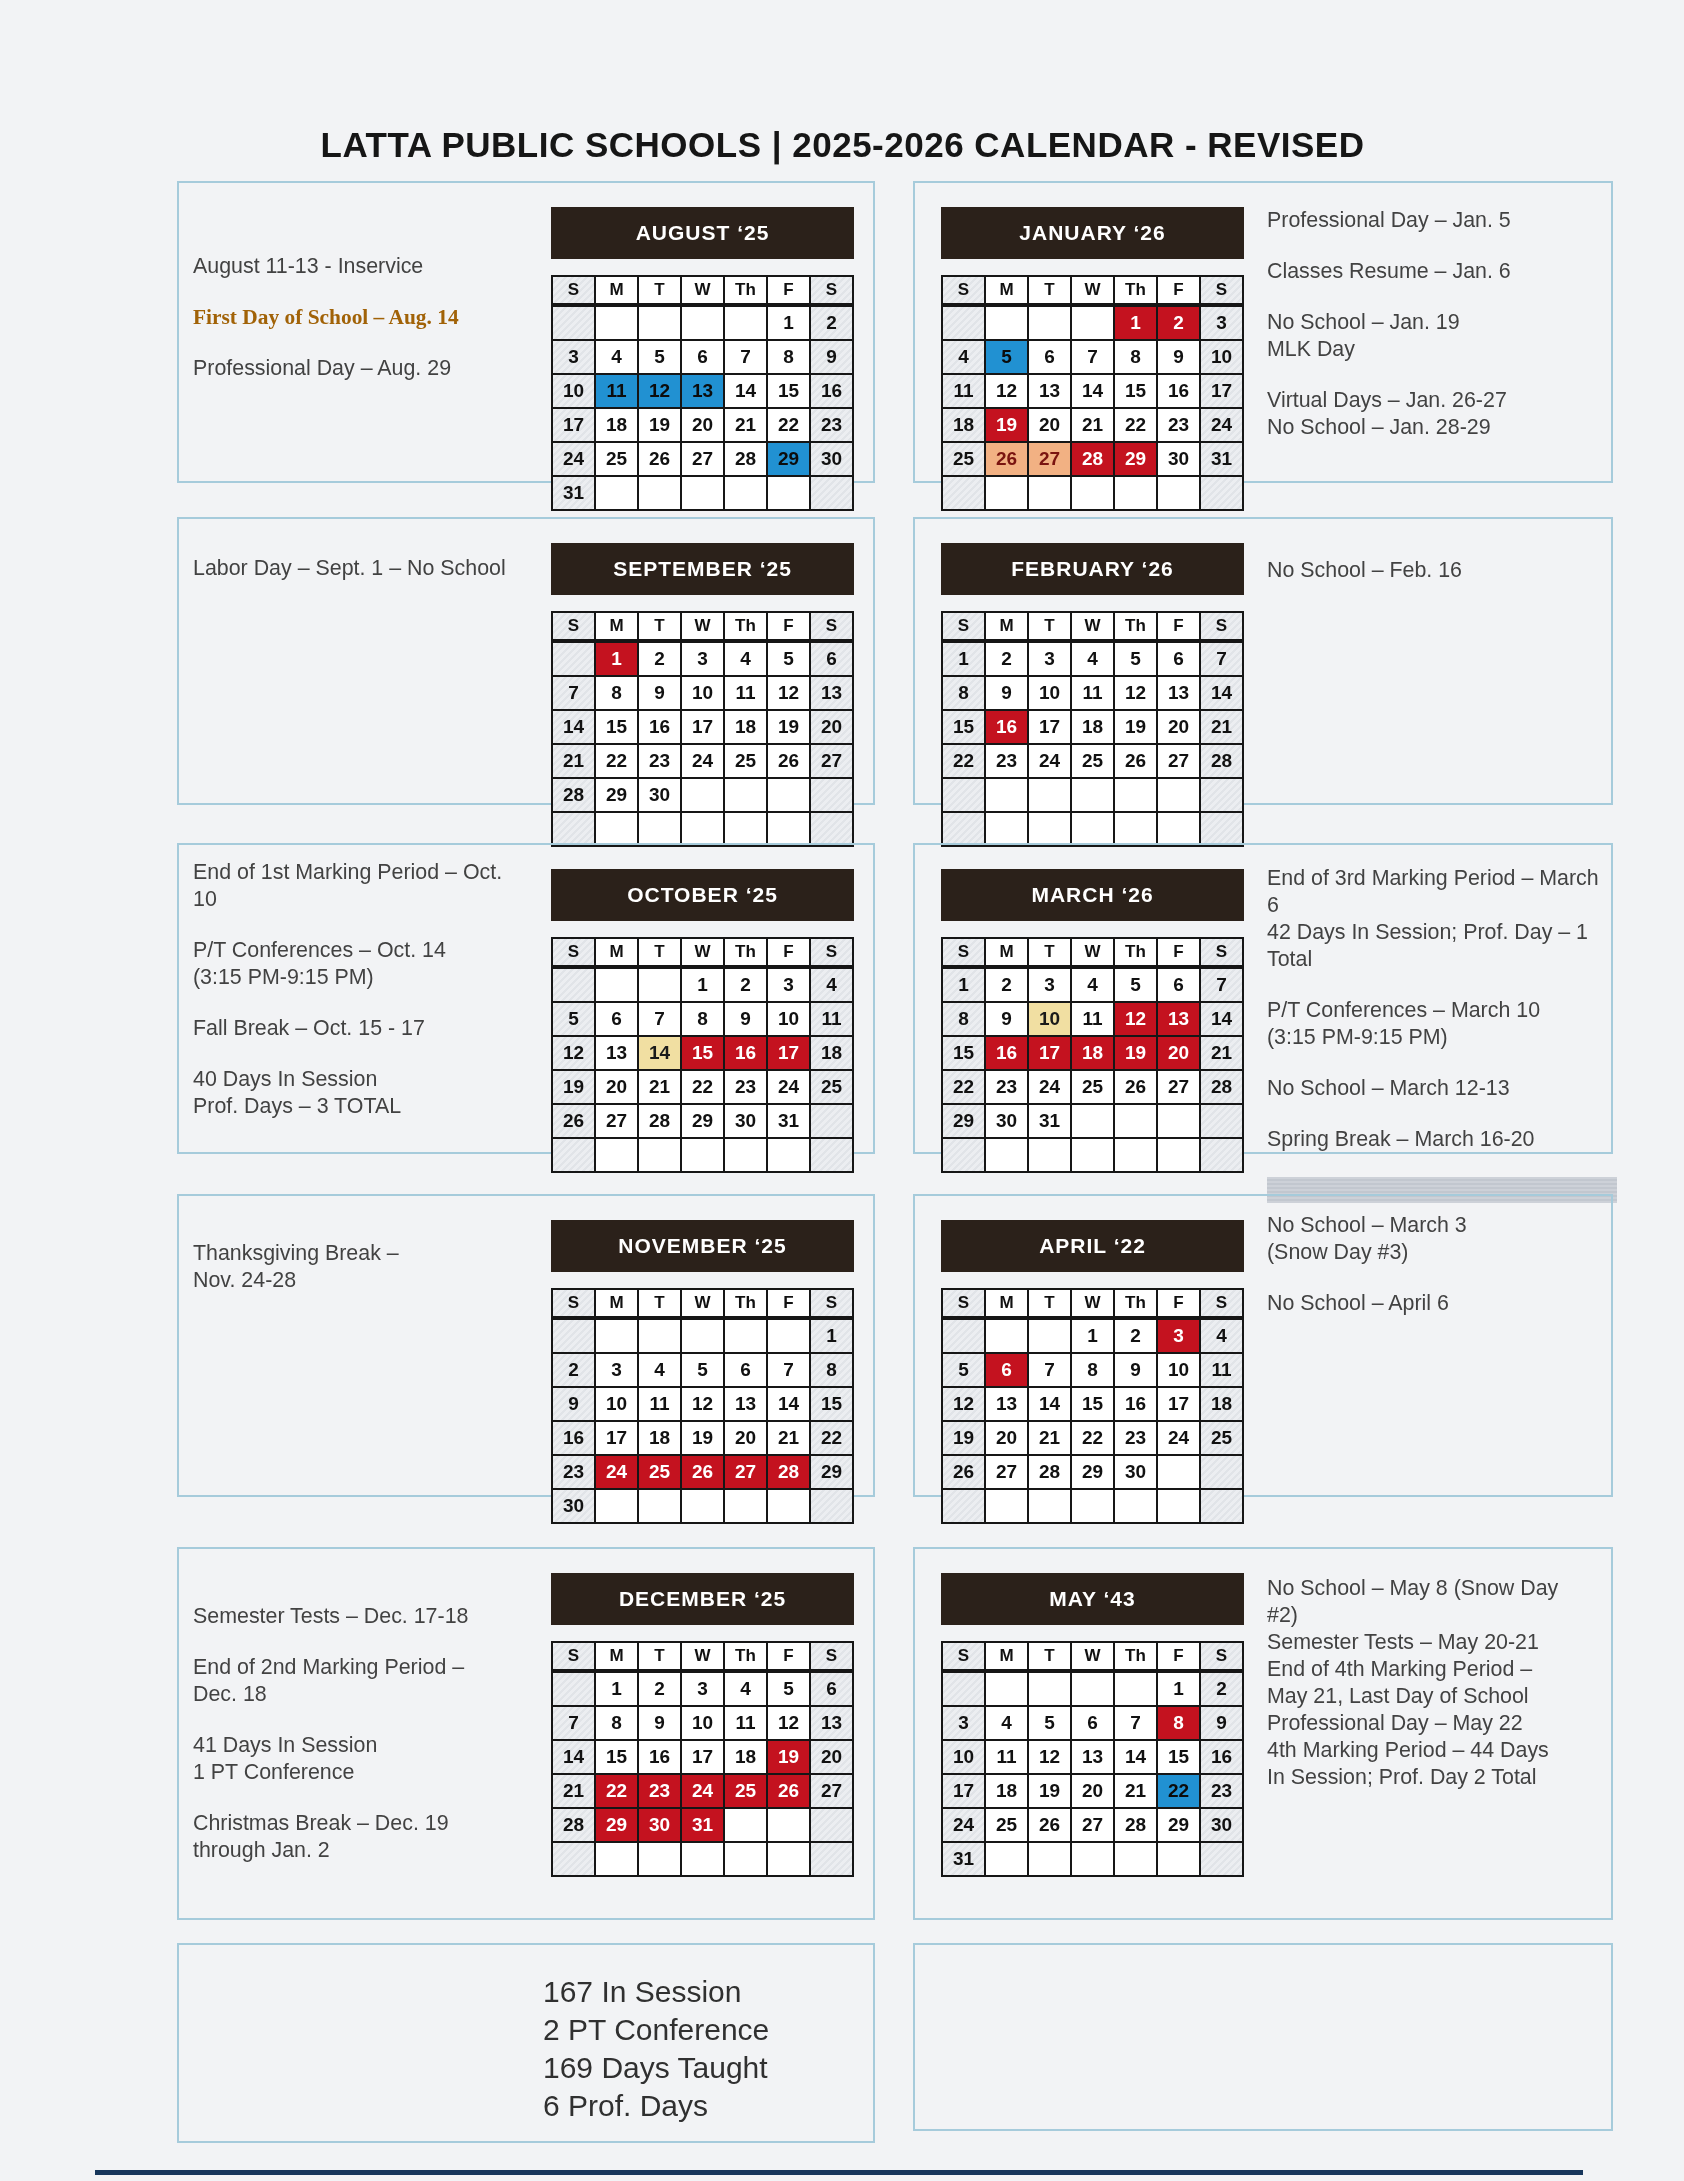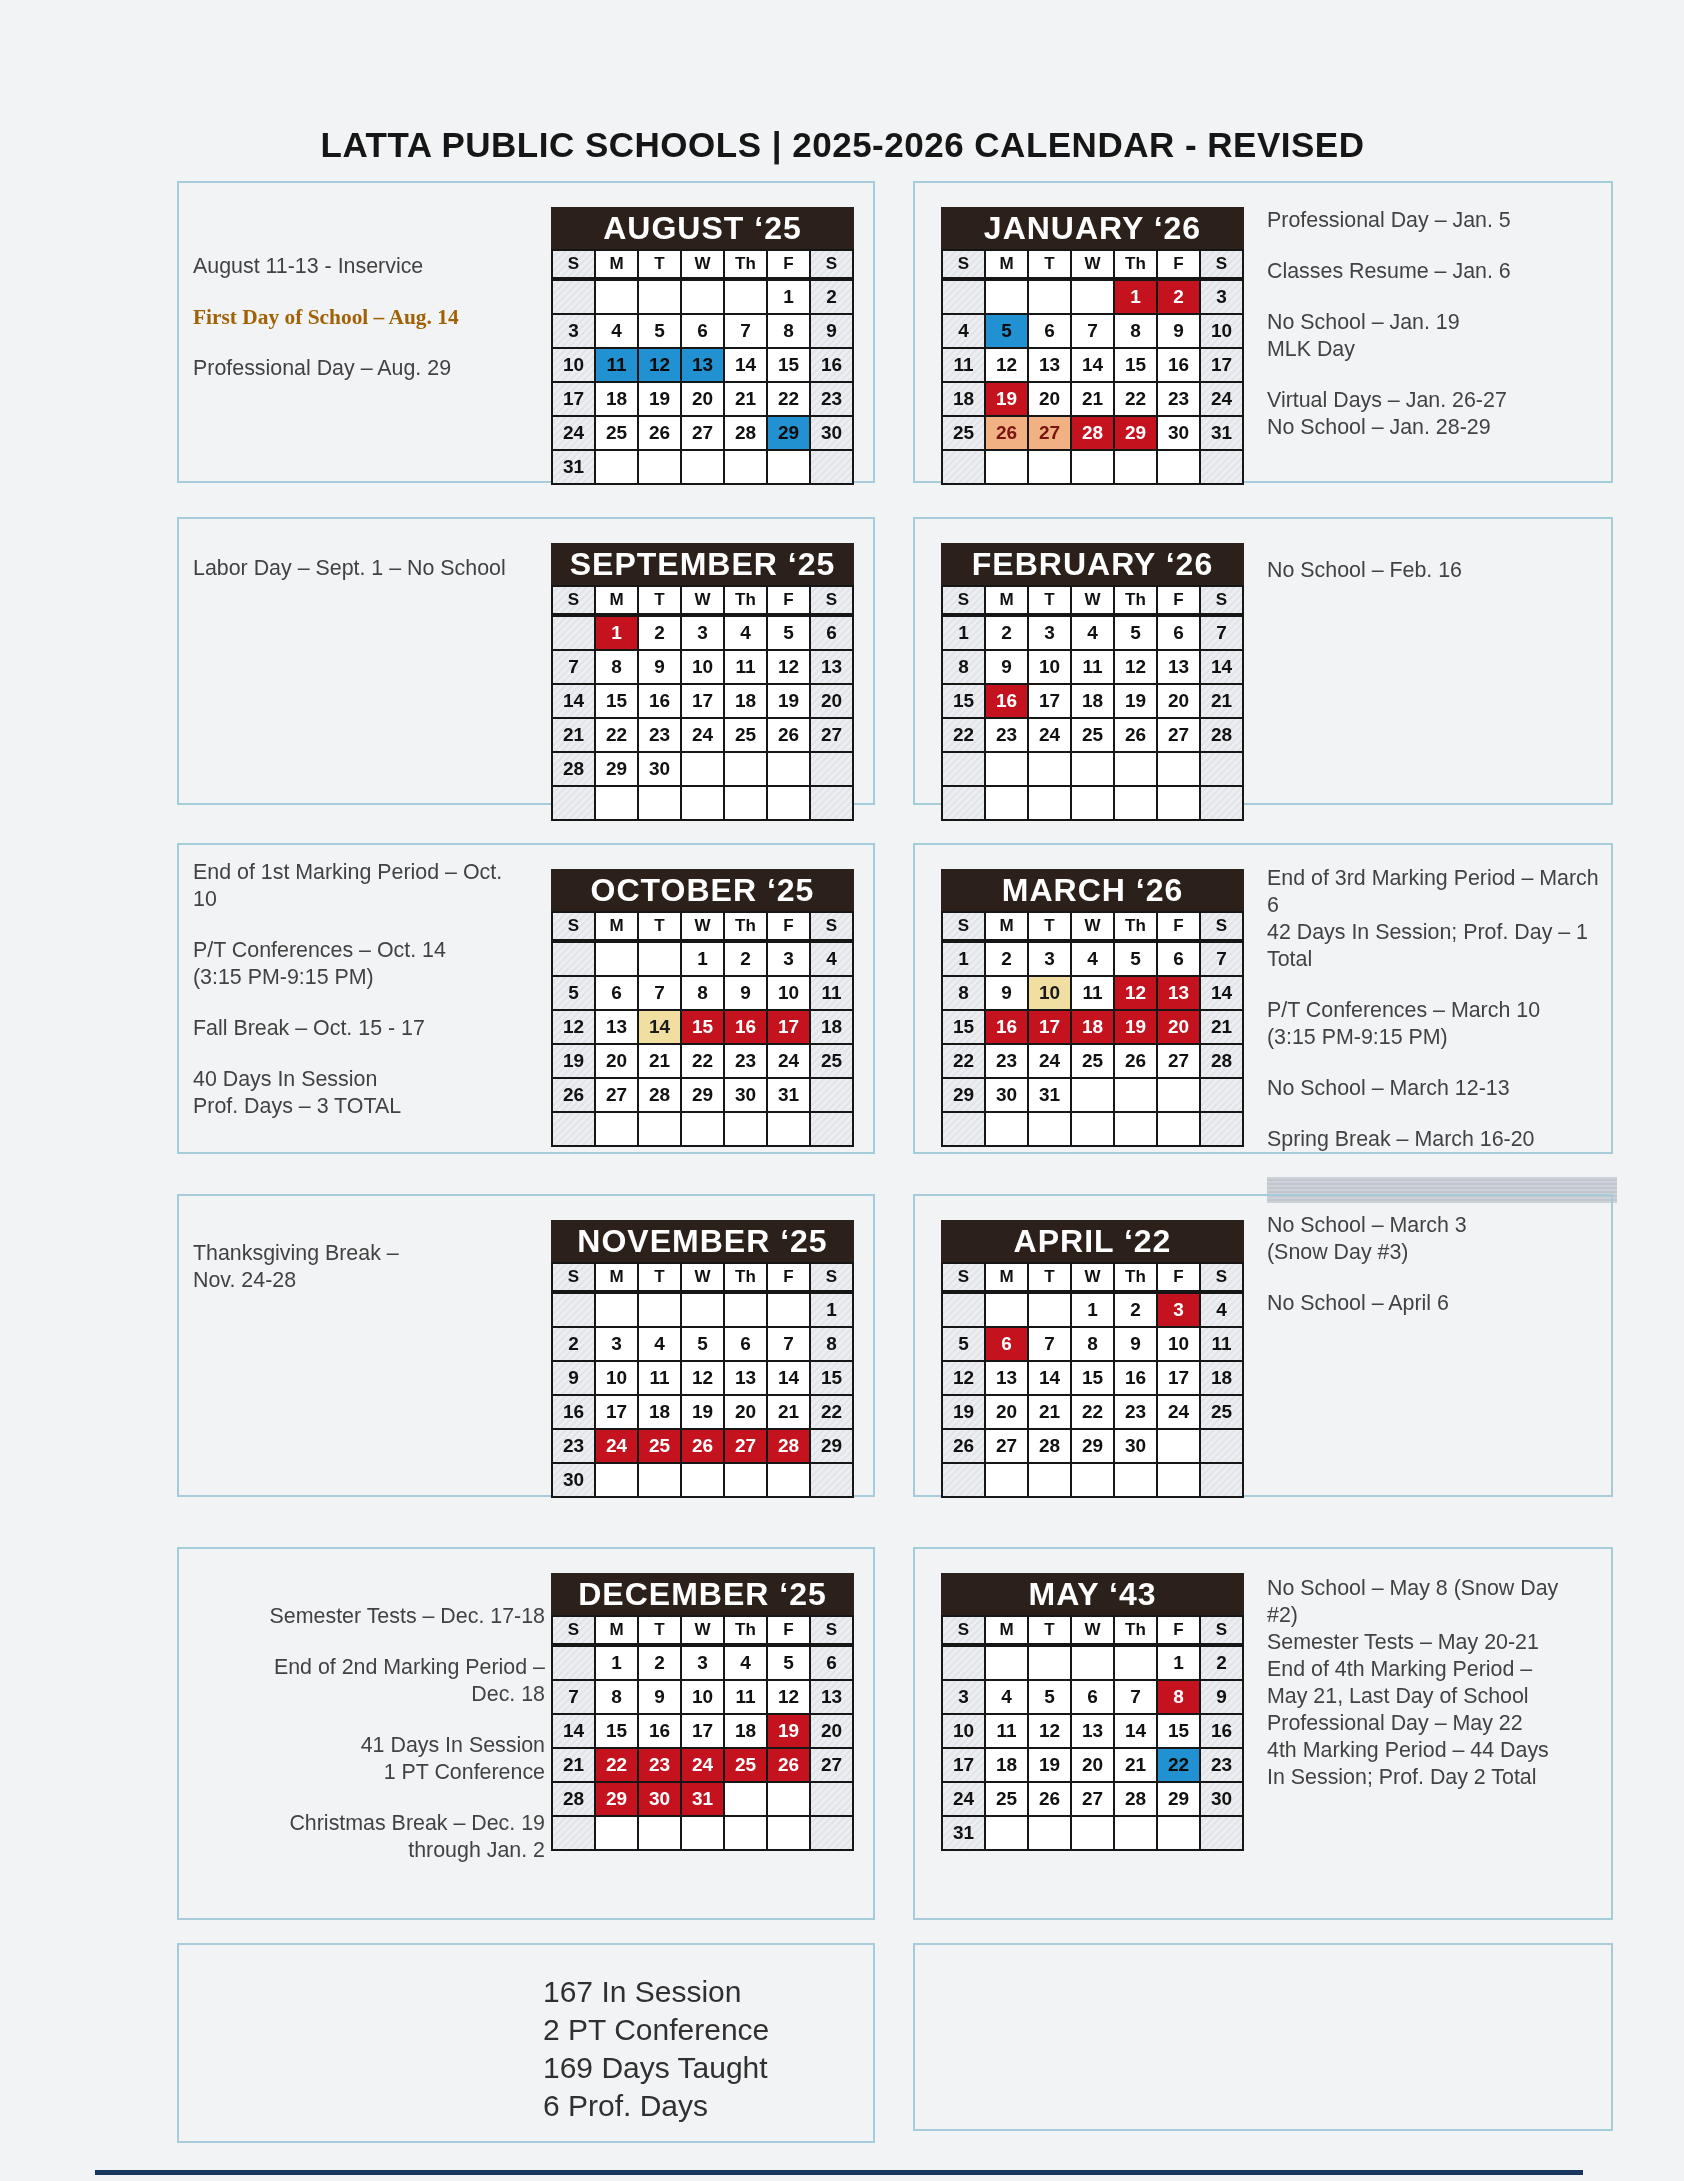--- a/index.html
+++ b/index.html
@@ -20,42 +20,42 @@
   .box { position:absolute; top:0; height:100%; border:2px solid #a6cbdb; }
   .left-box  { left:177px; width:698px; }
   .right-box { left:913px; width:700px; }
   .bottom-left  { position:absolute; top:1943px; left:177px; width:698px; height:200px; }
   .bottom-right { position:absolute; top:1943px; left:913px; width:700px; height:188px; }
 
   .cal { position:absolute; width:303px; top:24px; }
   .left-box  .cal { left:372px; }
   .right-box .cal { left:26px; }
 
-  .cal-header { height:42px; background:#2b211a; color:#fff; font-weight:bold; font-size:32px;
-    display:flex; align-items:center; justify-content:center; letter-spacing:1px; margin-bottom:0; }
+  .cal-header { height:52px; background:#2b211a; color:#fff; font-weight:bold; font-size:21px;
+    display:flex; align-items:center; justify-content:center; letter-spacing:1px; margin-bottom:16px; }
 
   .cal-grid { display:grid; grid-template-columns:repeat(7,1fr); border:1px solid #161616; background:#fff; }
   .dcell { height:34px; display:flex; align-items:center; justify-content:center;
     border:1px solid #161616; font-weight:bold; font-size:19px; color:#111; background:#fff; }
   .dow { height:28px; font-size:17px; }
   .wk { background-color:#e9ebee;
     background-image:repeating-linear-gradient(135deg,#eceef1 0,#eceef1 3px,#e1e4e8 3px,#e1e4e8 5px); }
   .hl-blue   { background:#2191d2 !important; background-image:none !important; color:#0c0c0c; }
   .hl-red    { background:#c4121f !important; background-image:none !important; color:#fff; }
   .hl-tan    { background:#f1dfa2 !important; background-image:none !important; color:#1a1a1a; }
   .hl-orange { background:#f2b183 !important; background-image:none !important; color:#7a1410; }
 
   .notes { position:absolute; }
   .left-box  .notes { left:14px;  width:352px; }
   .right-box .notes { left:352px; width:344px; }
   .row-1 .left-notes  { top:70px; }  .row-1 .right-notes { top:24px; }
   .row-2 .left-notes  { top:36px; }  .row-2 .right-notes { top:38px; }
   .row-3 .left-notes  { top:14px; }  .row-3 .right-notes { top:20px; }
   .row-4 .left-notes  { top:44px; }  .row-4 .right-notes { top:16px; }
-  .row-5 .left-notes  { top:54px;text-align:right; }  .row-5 .right-notes { top:26px; }
+  .row-5 .left-notes  { top:54px; }  .row-5 .right-notes { top:26px; }
 
   .note { font-size:21.4px; line-height:27px; color:#424242; margin-bottom:24px; white-space:pre-line; }
   .note.bold { font-weight:bold; color:#a16207;font-family:Liberation Serif, serif; }
   .redact-bar { width:350px; height:26px; margin-top:10px;
     background-image:repeating-linear-gradient(0deg,#cdd1d8 0,#cdd1d8 2px,#c2c7cf 2px,#c2c7cf 4px); }
 
   .summary { position:absolute; left:364px; top:28px; font-size:30px; line-height:38px;
     color:#303030; white-space:pre-line; }
 
   .scan-line { position:absolute; top:2170px; left:95px; width:1488px; height:5px; background:#17365b; }

